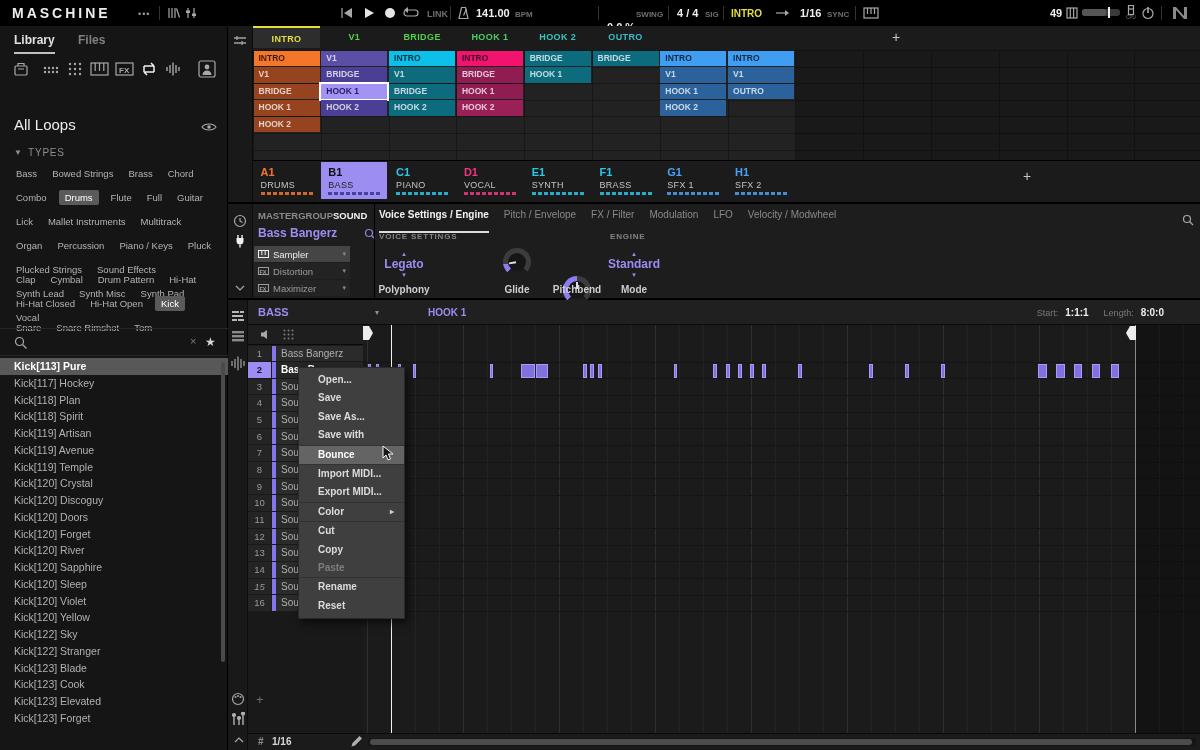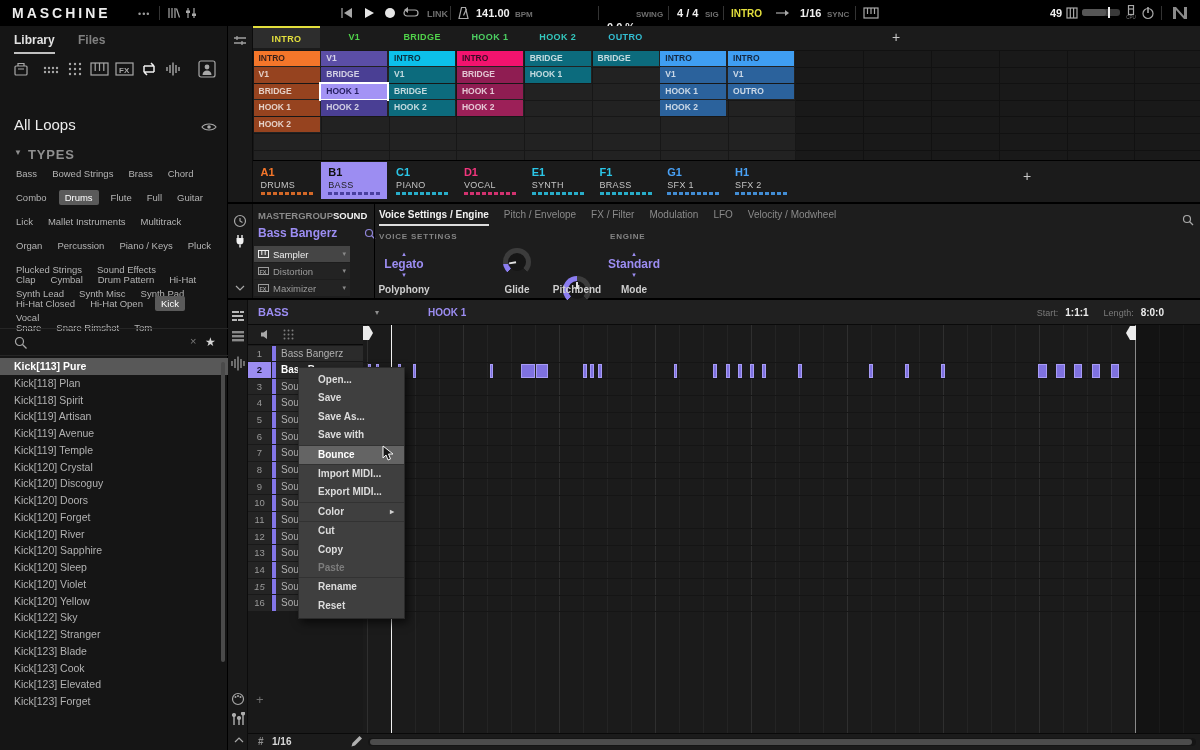--- a/index.html
+++ b/index.html
@@ -36,21 +36,21 @@
 .pcell.bright{color:rgba(10,10,20,.8)}
 .pcell.psel{outline:2px solid #fff;color:#241d5e}
 .grp{width:66px;height:37px;top:136px}
 .gid{font-size:11px;font-weight:800;padding:4px 0 0 7px}
 .gname{font-size:9px;color:#c4c4c4;padding:2px 0 0 7px;letter-spacing:.3px}
 .gmeter{position:absolute;left:7px;top:30px;height:3px;width:52px;opacity:.85}
 
 #plugin{left:228px;top:202px;width:972px;height:98px;background:#1d1d1d;border-top:2px solid #000;border-bottom:2px solid #000}
 .ptab{font-size:9.5px;font-weight:700;color:#8a8a8a}
 .ptab.active{color:#f2f2f2}
-.pgtab{font-size:10px;color:#8a8a8a;padding-bottom:4px;white-space:nowrap}
+.pgtab{font-size:10px;color:#8a8a8a;padding-bottom:11px;white-space:nowrap}
 .pgtab.active{color:#f2f2f2;font-weight:700;border-bottom:2px solid #ddd}
 .slot{display:flex;align-items:center;width:96px;height:16px;margin-bottom:1px;background:#232323;color:#9c9c9c;font-size:9.5px;padding:0 4px;gap:4px}
 .slot.sel{background:#454545;color:#ededed}
 .slot .arr{margin-left:auto;font-size:7px;color:#8a8a8a}
 .seclab{font-size:8px;font-weight:700;letter-spacing:.8px;color:#858585}
 .selval{font-size:12px;font-weight:700;color:#9c8df2;text-align:center}
 .seltri{font-size:7px;color:#9c8df2;text-align:center;line-height:7px}
 .parlab{font-size:10px;font-weight:700;color:#cfcfcf;text-align:center}
 .knob{width:28px;height:28px;border-radius:50%;position:relative}
 .knob .kin{position:absolute;left:5px;top:5px;width:18px;height:18px;border-radius:50%;background:#161616}
@@ -264,21 +264,21 @@
 
     <div class="abs" style="left:14px;top:90px;font-size:15px;color:#ececec">All Loops</div>
     <div class="abs" style="left:201px;top:95px">
       <svg width="16" height="12">
           <path class="ic" d="M1 6c3-4 11-4 14 0c-3 4-11 4-14 0z"></path>
           <circle class="icf" cx="8" cy="6" r="1.8"></circle>
         </svg>
       </div>
 
     <div class="abs" style="left:14px;top:122px;font-size:8px;color:#8f8f8f">▼</div>
-    <div class="abs" style="left:28px;top:121px;font-size:13px;font-weight:700;letter-spacing:.8px;color:#8f8f8f">TYPES</div>
+    <div class="abs" style="left:28px;top:121px;font-size:10px;font-weight:400;letter-spacing:.8px;color:#8f8f8f">TYPES</div>
 
     <div class="abs tagwrap" id="type-tags" style="left:13px;top:140px">
         <div class="tag">Bass</div>
         <div class="tag">Bowed Strings</div>
         <div class="tag">Brass</div>
         <div class="tag">Chord</div>
         <div class="tag">Combo</div>
         <div class="tag sel">Drums</div>
         <div class="tag">Flute</div>
         <div class="tag">Full</div>
@@ -316,20 +316,21 @@
             <circle class="ic" cx="5.5" cy="5.5" r="4"></circle>
             <path class="ic" d="M8.5 8.5l4 4"></path>
           </svg>
         </div>
       <div class="abs" style="left:190px;top:6px;color:#7a7a7a;font-size:11px">×</div>
       <div class="abs" style="left:205px;top:6px;color:#d6d6d6;font-size:12px">★</div>
     </div>
 
     <div class="abs" id="result-list" style="left:0;top:332px;width:228px;height:388px;overflow:hidden">
         <div class="result sel">Kick[113] Pure</div>
+        <div class="result">Kick[117] Hockey</div>
         <div class="result">Kick[118] Plan</div>
         <div class="result">Kick[118] Spirit</div>
         <div class="result">Kick[119] Artisan</div>
         <div class="result">Kick[119] Avenue</div>
         <div class="result">Kick[119] Temple</div>
         <div class="result">Kick[120] Crystal</div>
         <div class="result">Kick[120] Discoguy</div>
         <div class="result">Kick[120] Doors</div>
         <div class="result">Kick[120] Forget</div>
         <div class="result">Kick[120] River</div>

